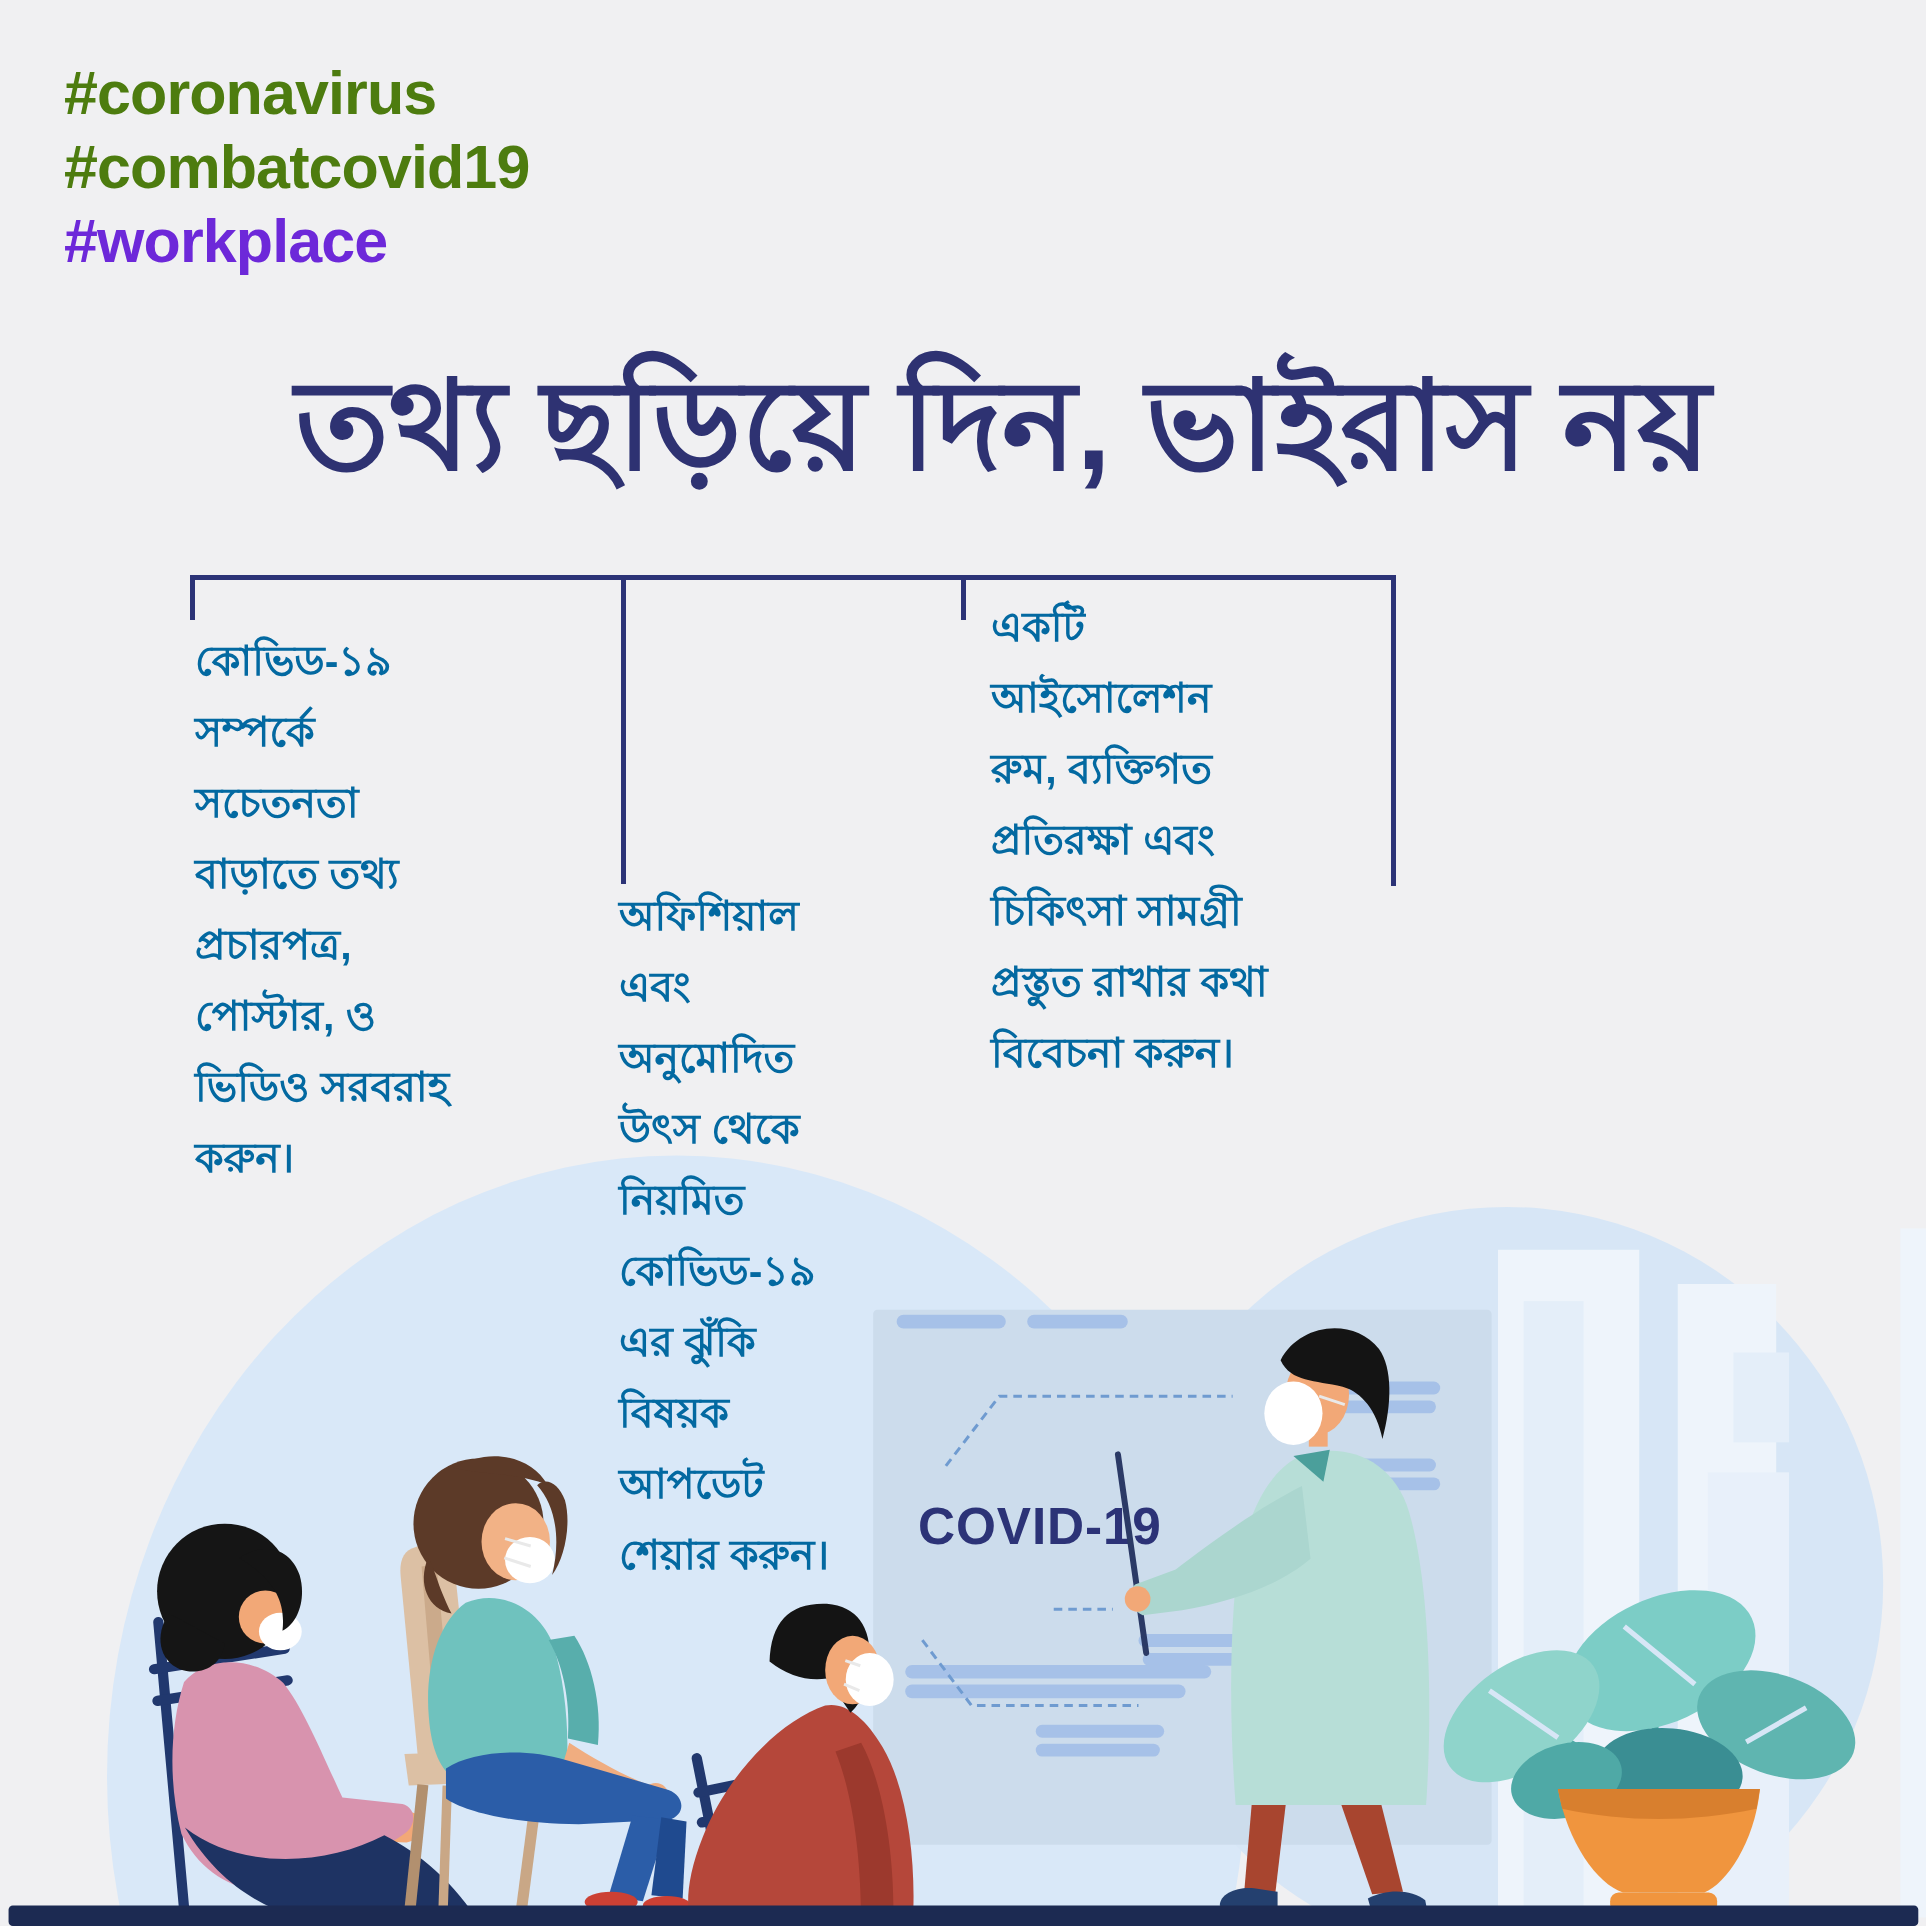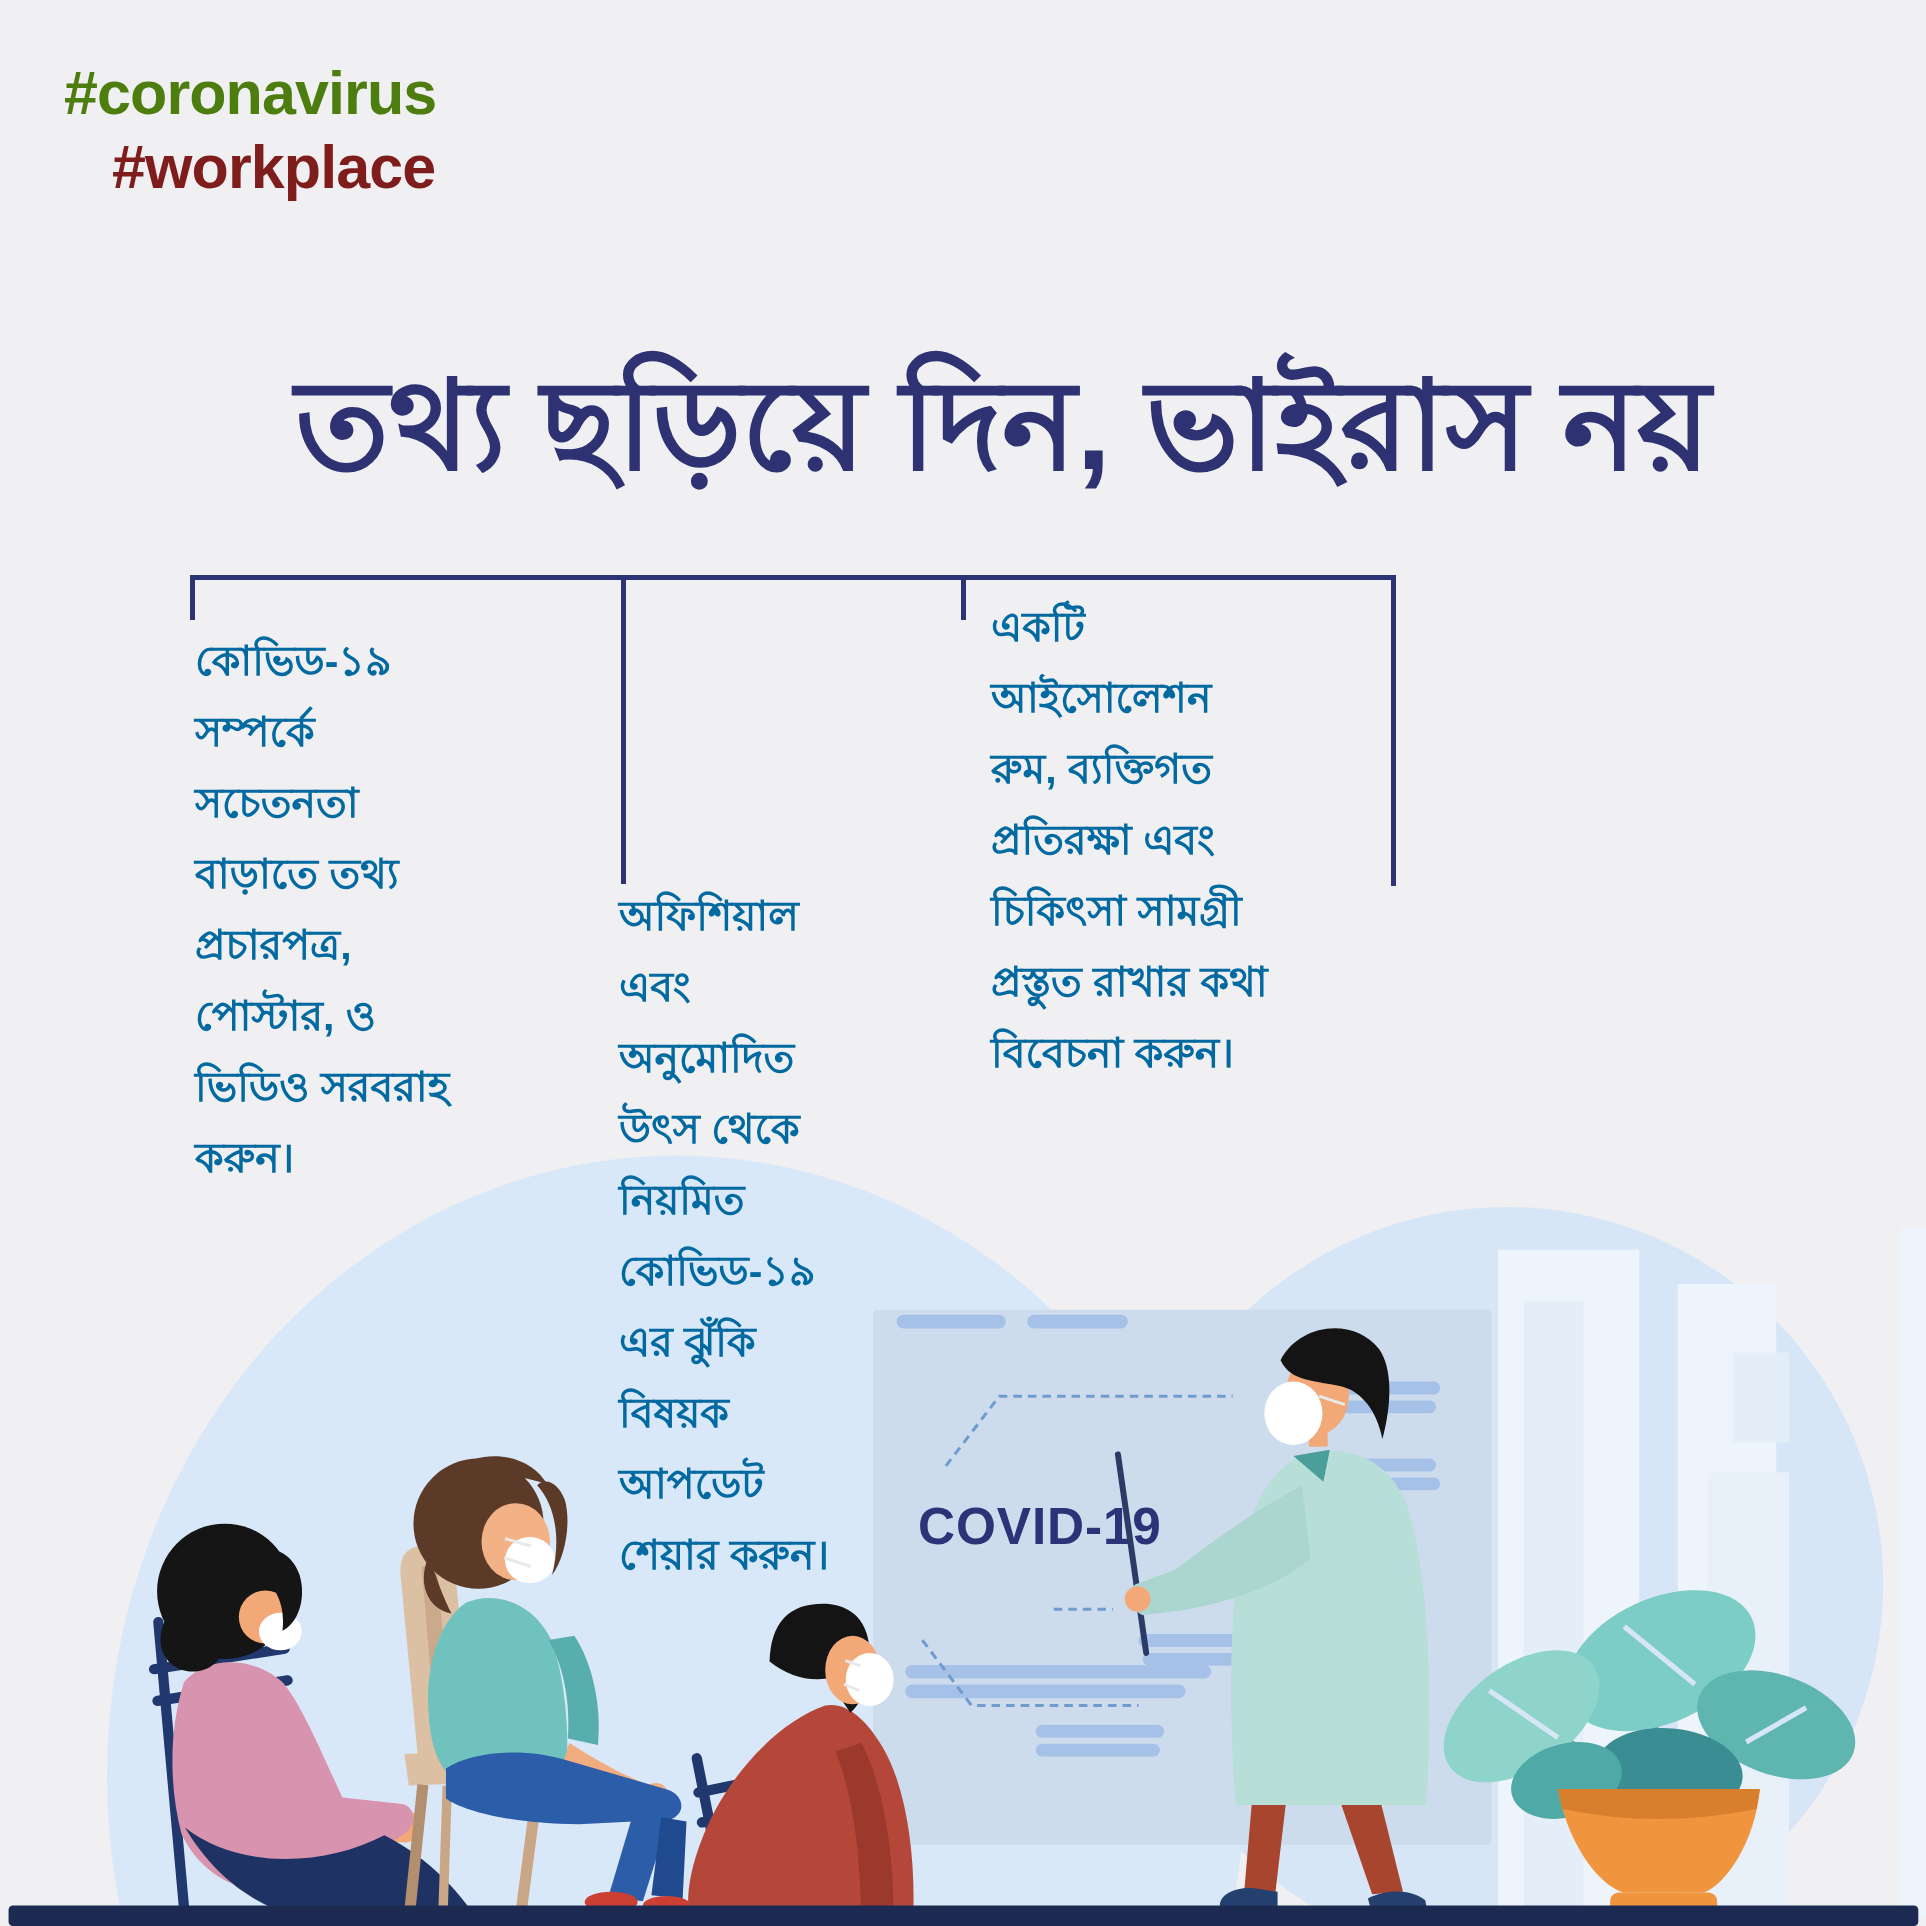--- a/index.html
+++ b/index.html
@@ -5,21 +5,21 @@
   html,body{margin:0;padding:0;background:#f0f0f2;}
   .poster{
     position:relative;width:1926px;height:1926px;overflow:hidden;
     background:#f0f0f2;
     font-family:"Liberation Sans","DejaVu Sans",sans-serif;
   }
   .illustration{position:absolute;left:0;top:0;width:1926px;height:1926px;}
   .hashtags{position:absolute;left:64px;top:56px;z-index:3;
     font-weight:800;font-size:61px;line-height:74px;letter-spacing:-0.9px;}
   .tag-navy{color:#4d7c0f;}
-  .tag-blue{color:#7f1d1d;margin-left:48px;}
+  .tag-blue{color:#6d28d9;}
   .poster-title{
     position:absolute;left:0;top:342px;width:1926px;z-index:3;
     text-align:center;font-weight:bold;font-size:125px;line-height:1.35;
     color:#2e3272;white-space:nowrap;margin-left:40px;
   }
   .bracket{position:absolute;background:#2c3377;z-index:2;}
   .info-col{
     position:absolute;z-index:3;color:#0369a1;font-size:41px;line-height:71px;
     white-space:pre-line;font-weight:600;
   }
@@ -163,20 +163,21 @@
       <path d="M 3640 4180 L 4112 4180 C 4100 4305 4032 4402 3982 4422 L 3792 4422 C 3732 4402 3662 4305 3640 4180 Z" fill="#f0953e"></path>
       <path d="M 3640 4180 L 4112 4180 L 4104 4226 C 3950 4258 3800 4258 3650 4226 Z" fill="#d87f2e"></path>
       <rect x="3762" y="4422" width="250" height="48" rx="20" fill="#f0953e"></rect>
     </g>
 
     <rect x="20" y="4452" width="4462" height="48" rx="10" fill="#1c2a52"></rect>
   </svg>
 
   <div class="hashtags">
     <div class="tag-navy">#coronavirus</div>
+    <div class="tag-navy">#combatcovid19</div>
     <div class="tag-blue">#workplace</div>
   </div>
 
   <div class="poster-title">তথ্য ছড়িয়ে দিন, ভাইরাস নয়</div>
 
   <div class="bracket" style="left:190px;top:575px;width:1205px;height:5.1px;"></div>
   <div class="bracket" style="left:190px;top:575px;width:5.1px;height:45px;"></div>
   <div class="bracket" style="left:621px;top:575px;width:5.1px;height:309px;"></div>
   <div class="bracket" style="left:961px;top:575px;width:5.1px;height:45px;"></div>
   <div class="bracket" style="left:1391px;top:575px;width:5.1px;height:311px;"></div>

